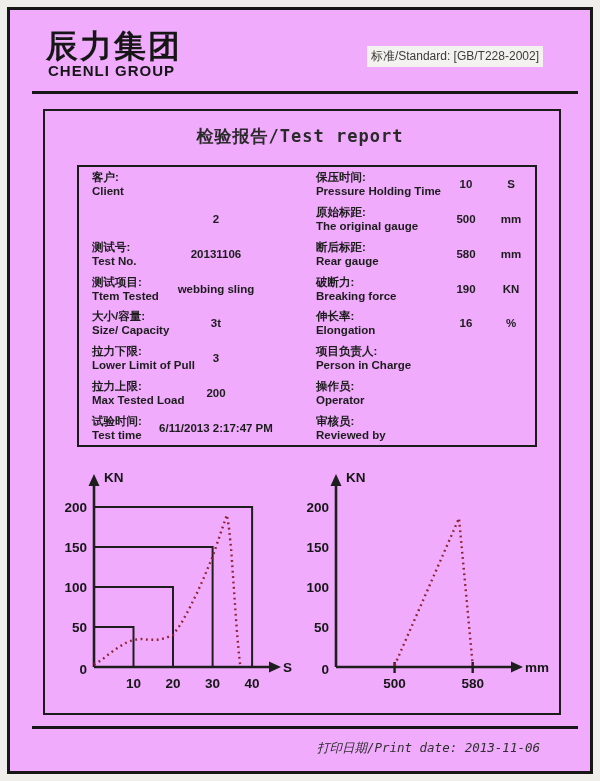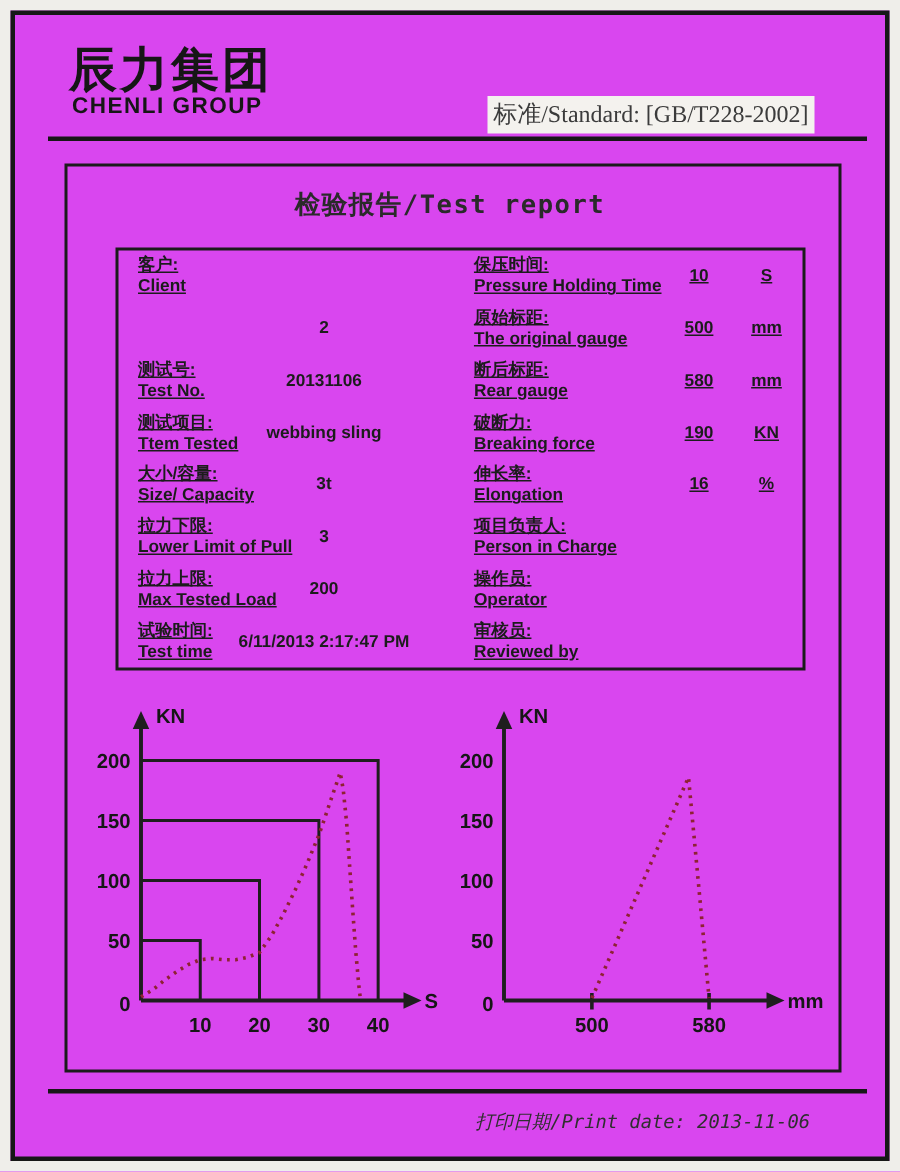--- a/index.html
+++ b/index.html
@@ -4,46 +4,46 @@
 <style>
   html,body{margin:0;padding:0;}
   body{
     width:600px;height:781px;position:relative;
     background:#efeeea;
     font-family:"Liberation Sans","DejaVu Sans",sans-serif;
     color:#1c1c1c; overflow:hidden;
   }
   .page{
     position:absolute;left:7px;top:7px;right:7px;bottom:7px;
-    border:3px solid #171717;background:#d946ef;
+    border:3px solid #171717;background:#f0abfc;
   }
   
   .logo-cn{position:absolute;left:36px;top:15px;font-size:32px;font-weight:900;letter-spacing:2px;color:#161616;}
   .logo-en{position:absolute;left:38px;top:52px;font-size:15px;font-weight:700;letter-spacing:1px;color:#161616;}
   .standard-line{
-    position:absolute;right:47px;top:54px;
-    font-family:Liberation Serif, serif;
-    font-size:16px;color:#3b3b3b;background:#f4f2ee;padding:2px 4px;
+    position:absolute;right:47px;top:36px;
+    font-family:Liberation Sans, sans-serif;
+    font-size:12px;color:#3b3b3b;background:#f4f2ee;padding:2px 4px;
   }
   .hrule{position:absolute;left:22px;width:546px;height:3px;background:#171717;}
   .hrule.top{top:81px;}
   .hrule.bottom{top:716px;}
   
   .report-box{position:absolute;left:33px;top:99px;width:514px;height:602px;border:2px solid #1b1b1b;}
   .report-title{
     position:absolute;left:33px;top:115px;width:514px;text-align:center;
     font-family:"DejaVu Sans Mono","Liberation Mono",monospace;
     font-size:17px;font-weight:600;letter-spacing:1px;color:#2a2a2a;
   }
   
   .spec-table{position:absolute;left:67px;top:155px;width:456px;height:278px;border:2px solid #1b1b1b;display:flex;}
   .tcol{display:flex;flex-direction:column;}
   .tcol.left{width:280px;}
   .tcol.right{flex:1;justify-content:center;}
-  .trow{flex:1;display:flex;align-items:center;position:relative;text-decoration:underline;}
+  .trow{flex:1;display:flex;align-items:center;position:relative;}
   .tlabel{flex:1;min-width:0;padding-left:13px;line-height:14px;white-space:nowrap;}
   .tlabel .cn{font-size:11.5px;font-weight:bold;}
   .tlabel .en{font-size:11.5px;font-weight:bold;}
   .tcol.left .tval{position:absolute;left:70px;right:20px;text-align:center;font-size:11.5px;font-weight:bold;}
   .tcol.right .tval{width:50px;text-align:center;font-size:11.5px;font-weight:bold;}
   .tcol.right .tunit{width:40px;margin-right:4px;text-align:center;font-size:11.5px;font-weight:bold;}
   
   .chart{position:absolute;width:252px;height:235px;}
   .chart.c0{left:50px;top:455px;}
   .chart.c1{left:292px;top:455px;}

